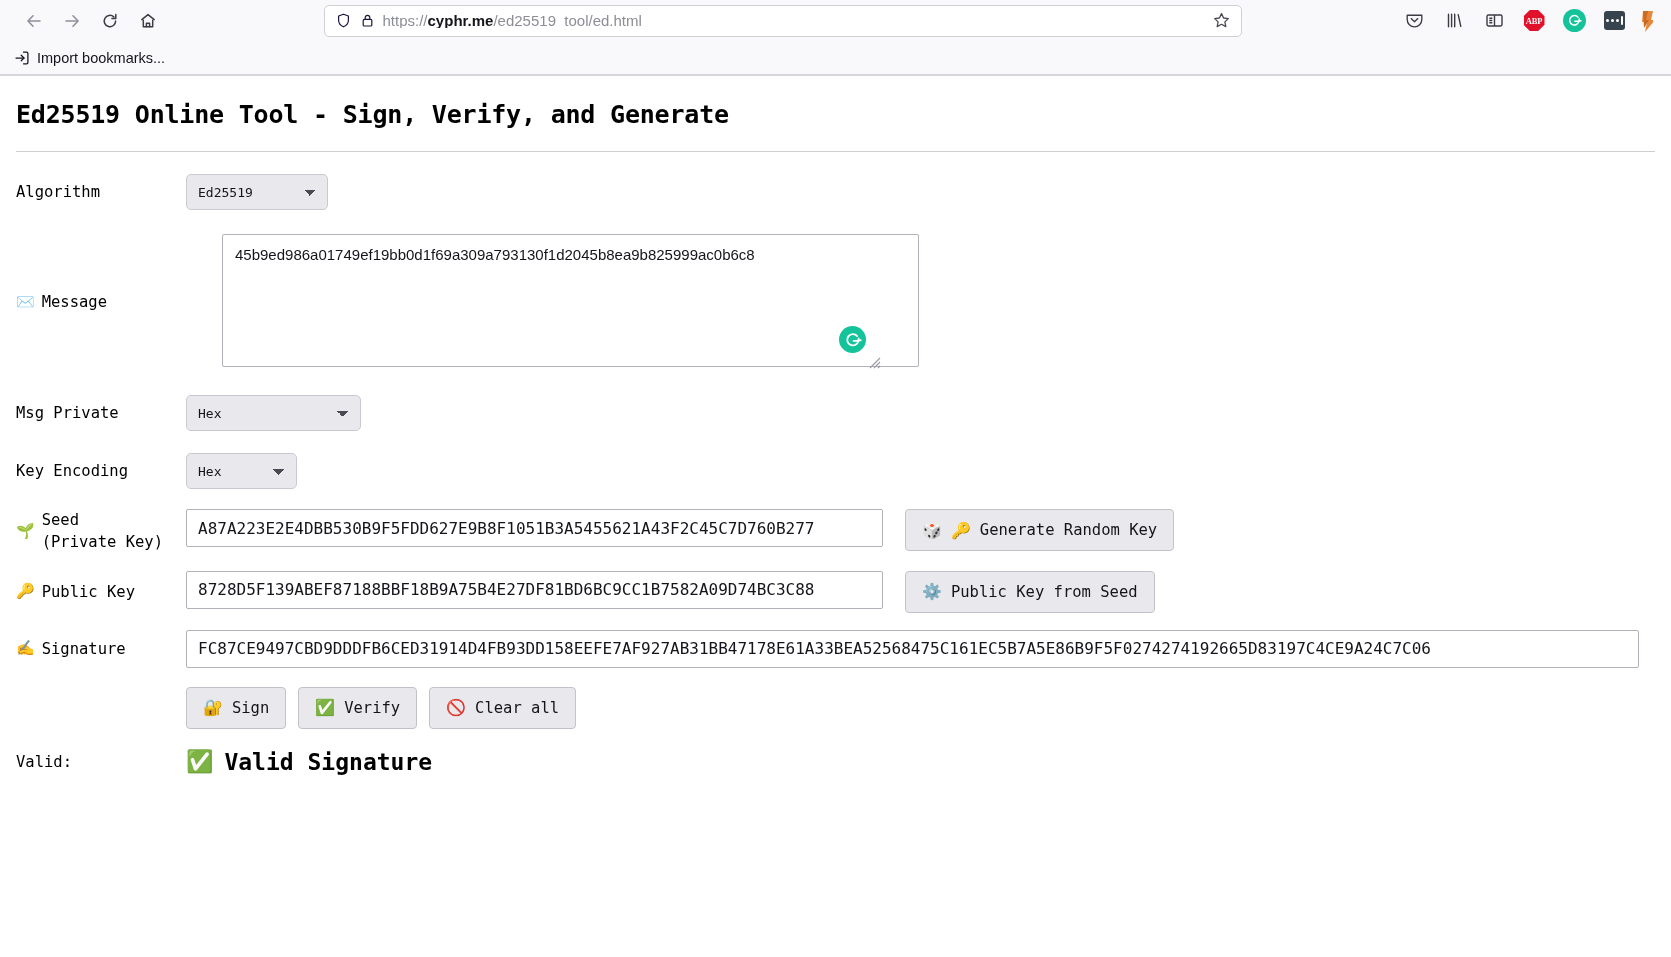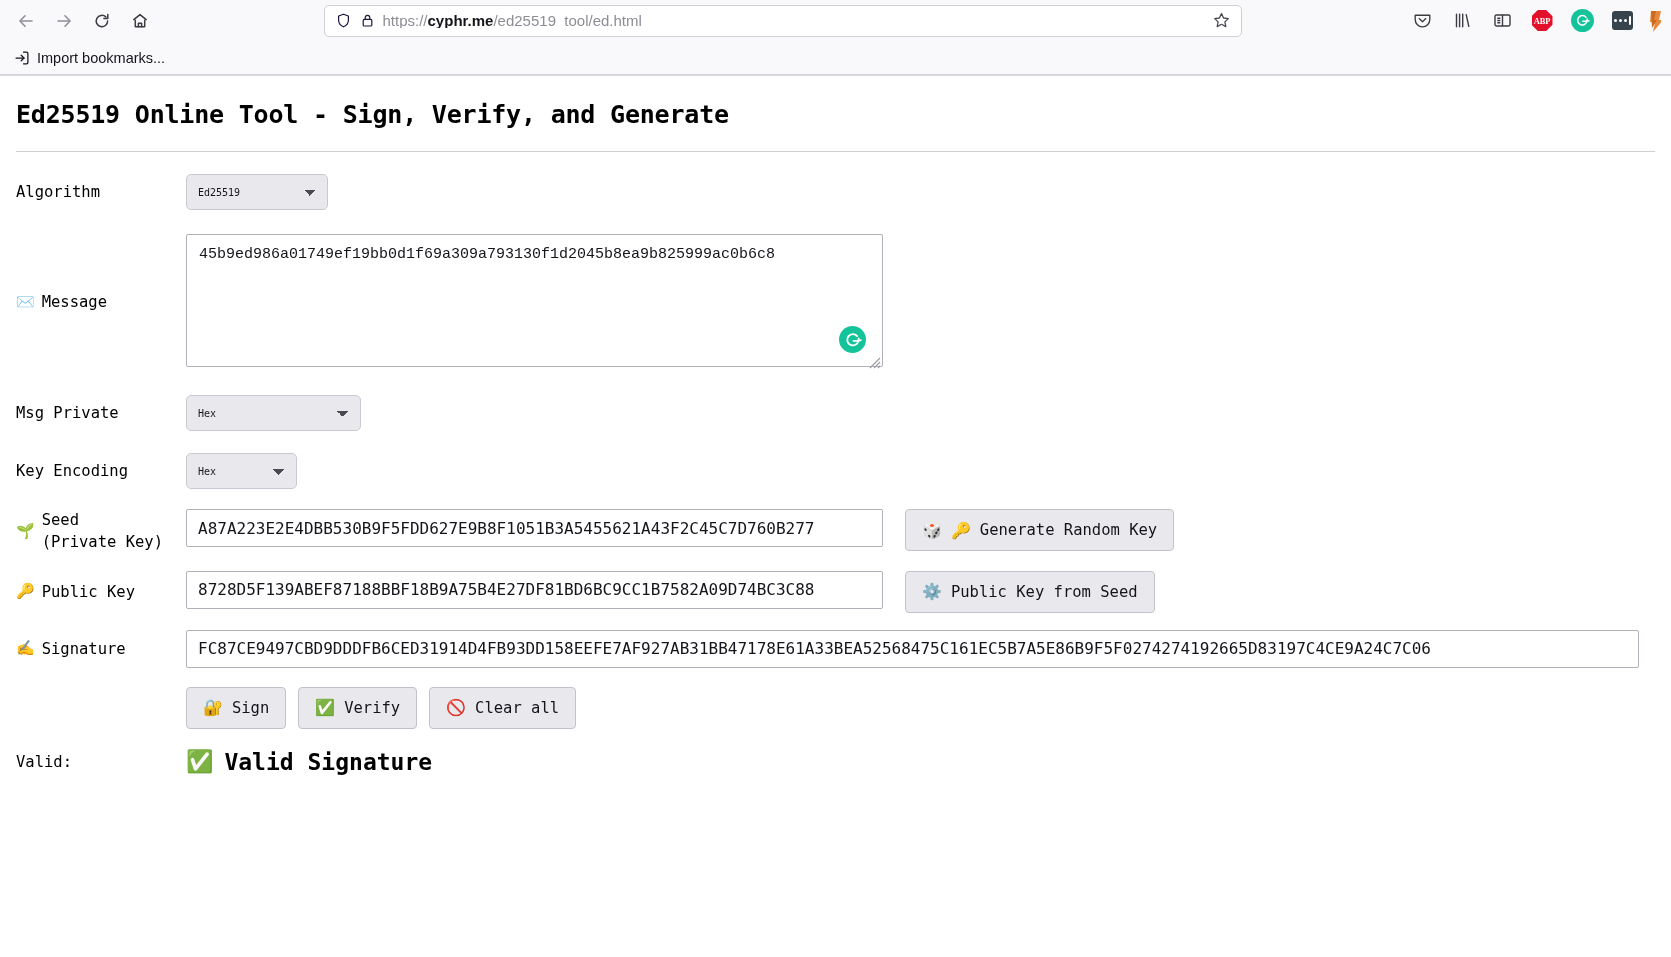--- a/index.html
+++ b/index.html
@@ -13,21 +13,21 @@
 
   
   #browser-chrome {
     background: #f9f9fb;
     border-bottom: 1px solid #d7d7db;
   }
   #nav-bar {
     height: 41px;
     display: flex;
     align-items: center;
-    padding: 0 8px;
+    padding: 0 16px;
     gap: 2px;
   }
   .nav-btn {
     width: 36px; height: 32px;
     display: flex; align-items: center; justify-content: center;
     border-radius: 4px;
     flex: none;
   }
   .nav-btn svg { display: block; }
 
@@ -167,50 +167,51 @@
     flex: none;
   }
   .label-stack {
     display: flex;
     flex-direction: column;
     line-height: 1.45;
   }
 
   select.ui-select {
     font-family: "DejaVu Sans Mono", "Liberation Mono", monospace;
-    font-size: 10px;
+    font-size: 13px;
     color: #15141a;
     background-color: #e9e9ed;
     border: 1px solid #c9c9d2;
     border-radius: 5px;
     padding: 6px 32px 6px 11px;
     appearance: none;
     -webkit-appearance: none;
     background-image:
       linear-gradient(45deg, transparent 50%, #4a4a55 50%),
       linear-gradient(135deg, #4a4a55 50%, transparent 50%);
     background-position:
       calc(100% - 17px) calc(50% + 1px),
       calc(100% - 11px) calc(50% + 1px);
     background-size: 6px 6px, 6px 6px;
     background-repeat: no-repeat;
     height: 36px;
   }
 
   textarea.ui-textarea {
-    font-family: Liberation Mono, monospace;
+    font-family: Liberation Sans, sans-serif;
     font-size: 15px;
     color: #15141a;
     border: 1px solid #b1b1b9;
     border-radius: 2px;
     padding: 10px 12px;
     resize: none;
     outline: none;
     background: #fff;
     line-height: 1.35;
+    margin-left: 36px;
   }
 
   input.ui-input {
     font-family: "DejaVu Sans Mono", "Liberation Mono", monospace;
     font-size: 16px;
     color: #15141a;
     border: 1px solid #b1b1b9;
     border-radius: 2px;
     padding: 9px 11px;
     outline: none;

